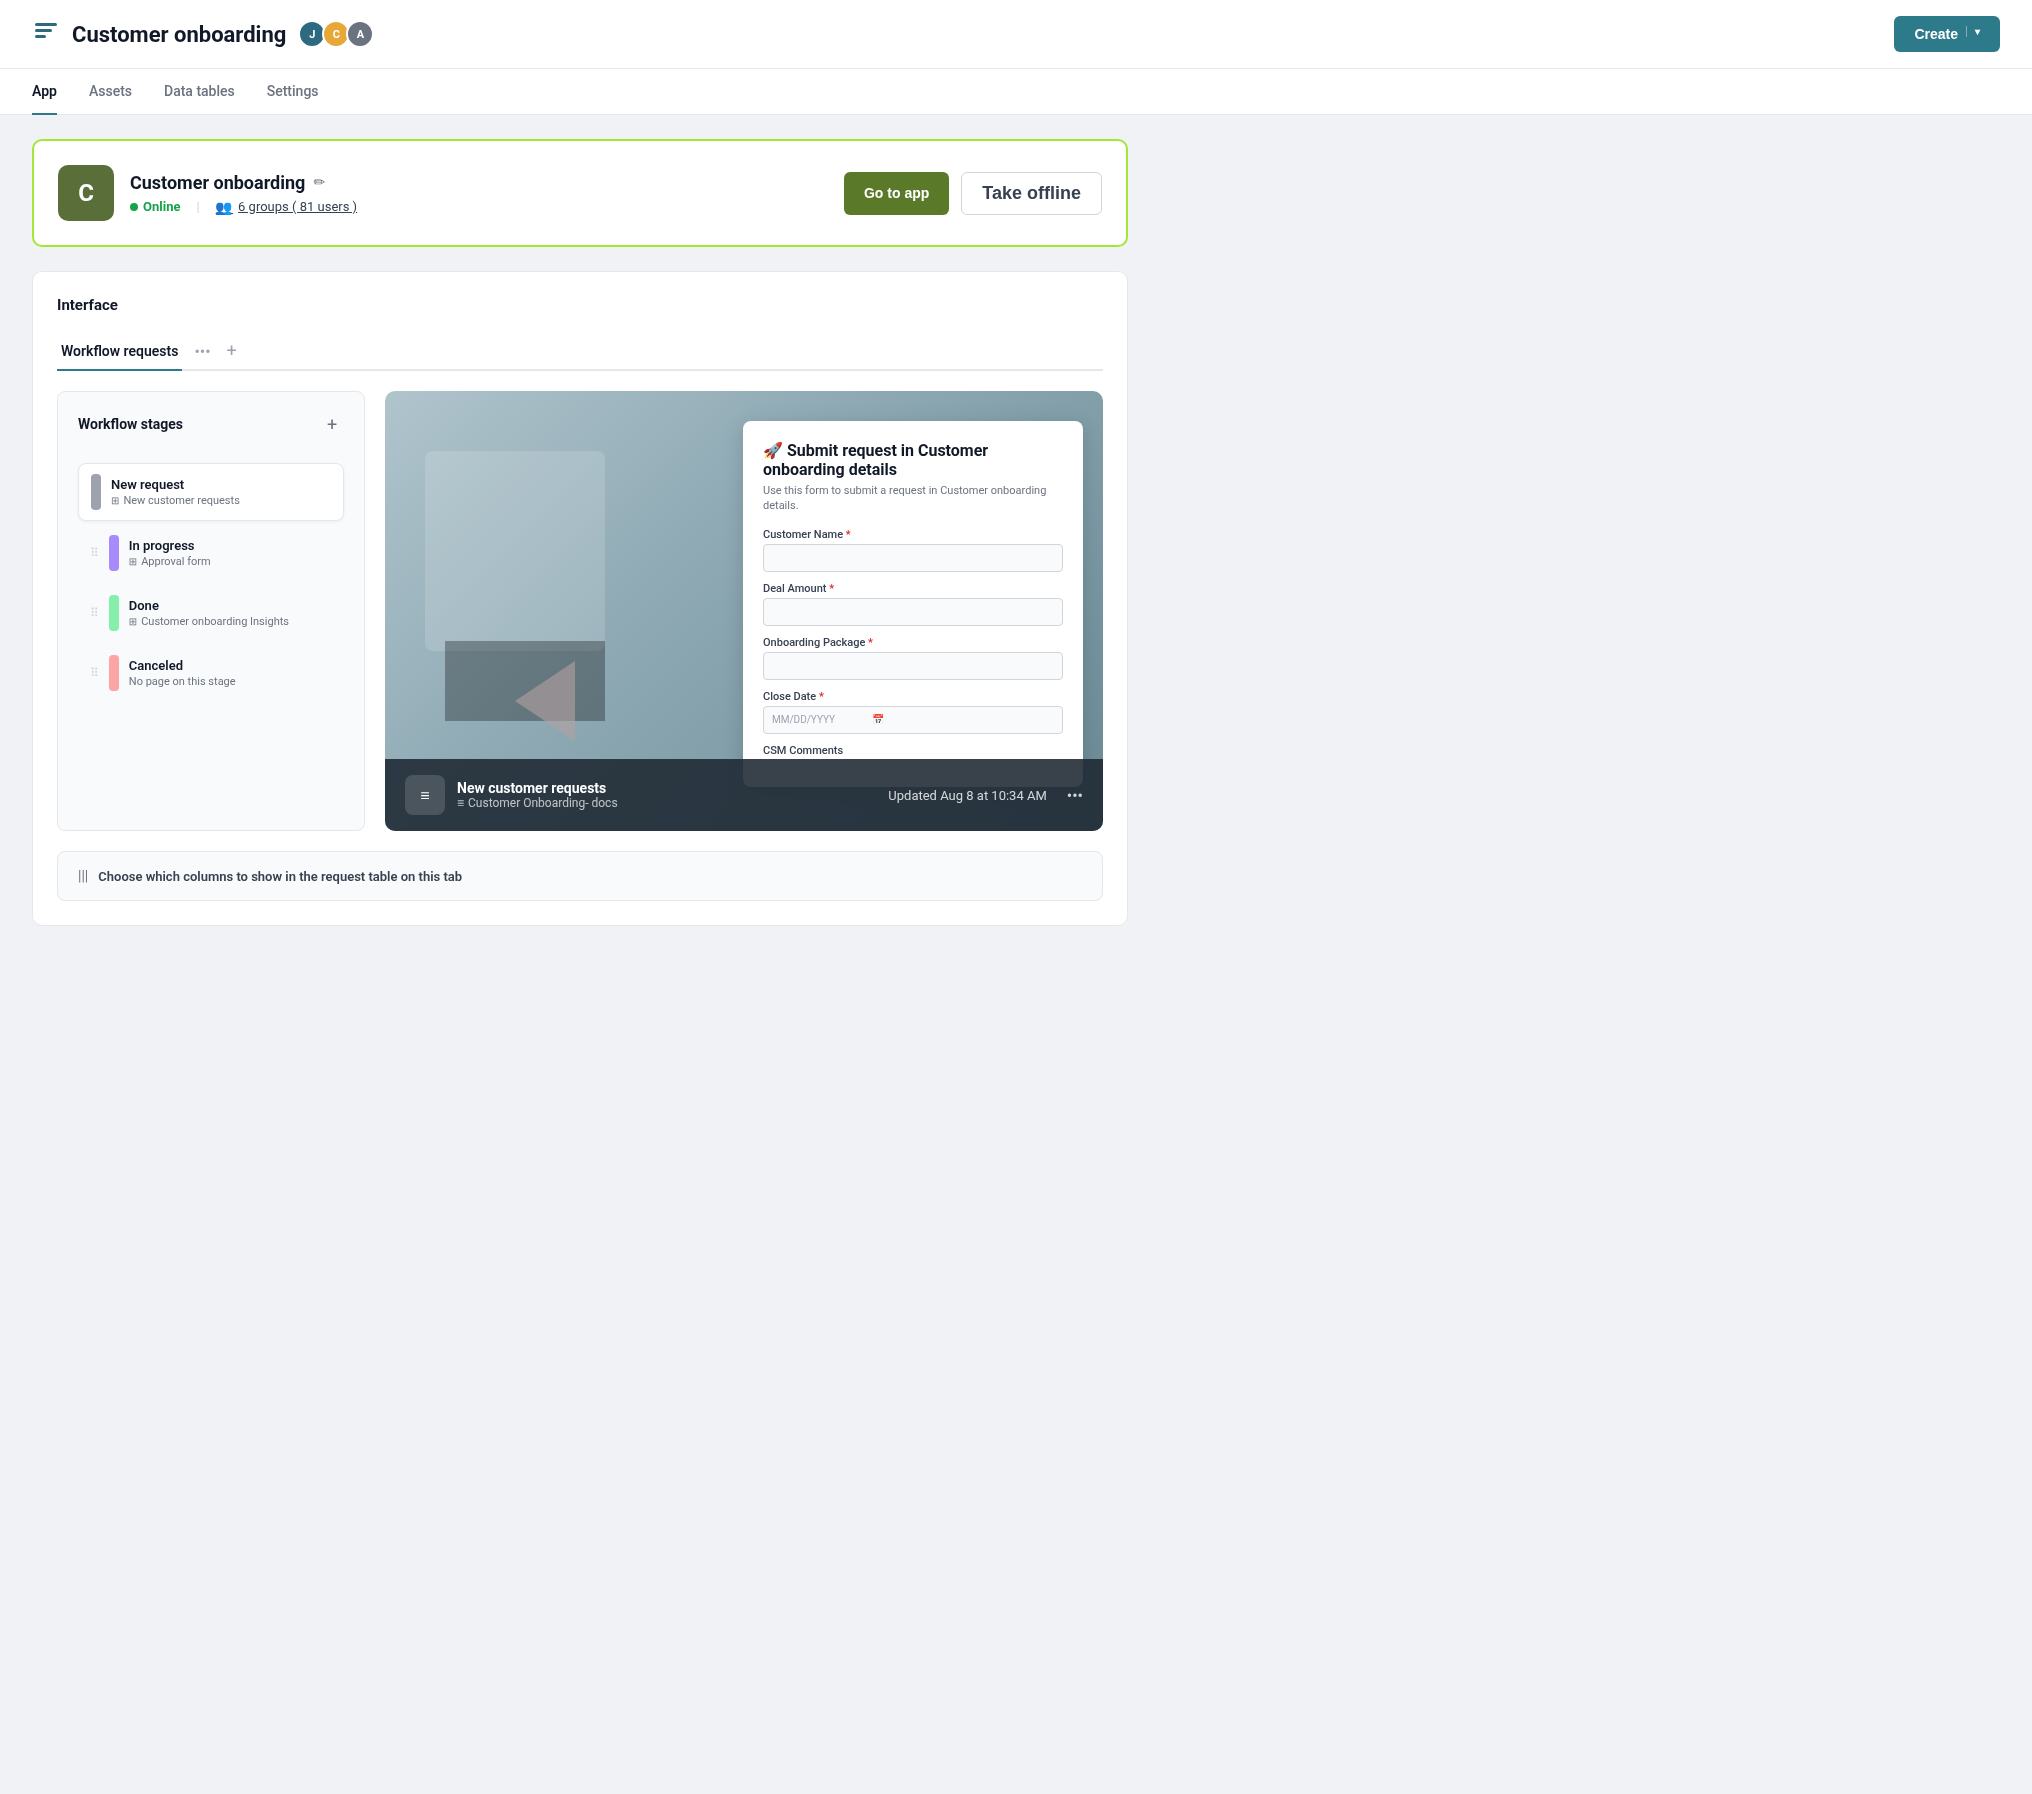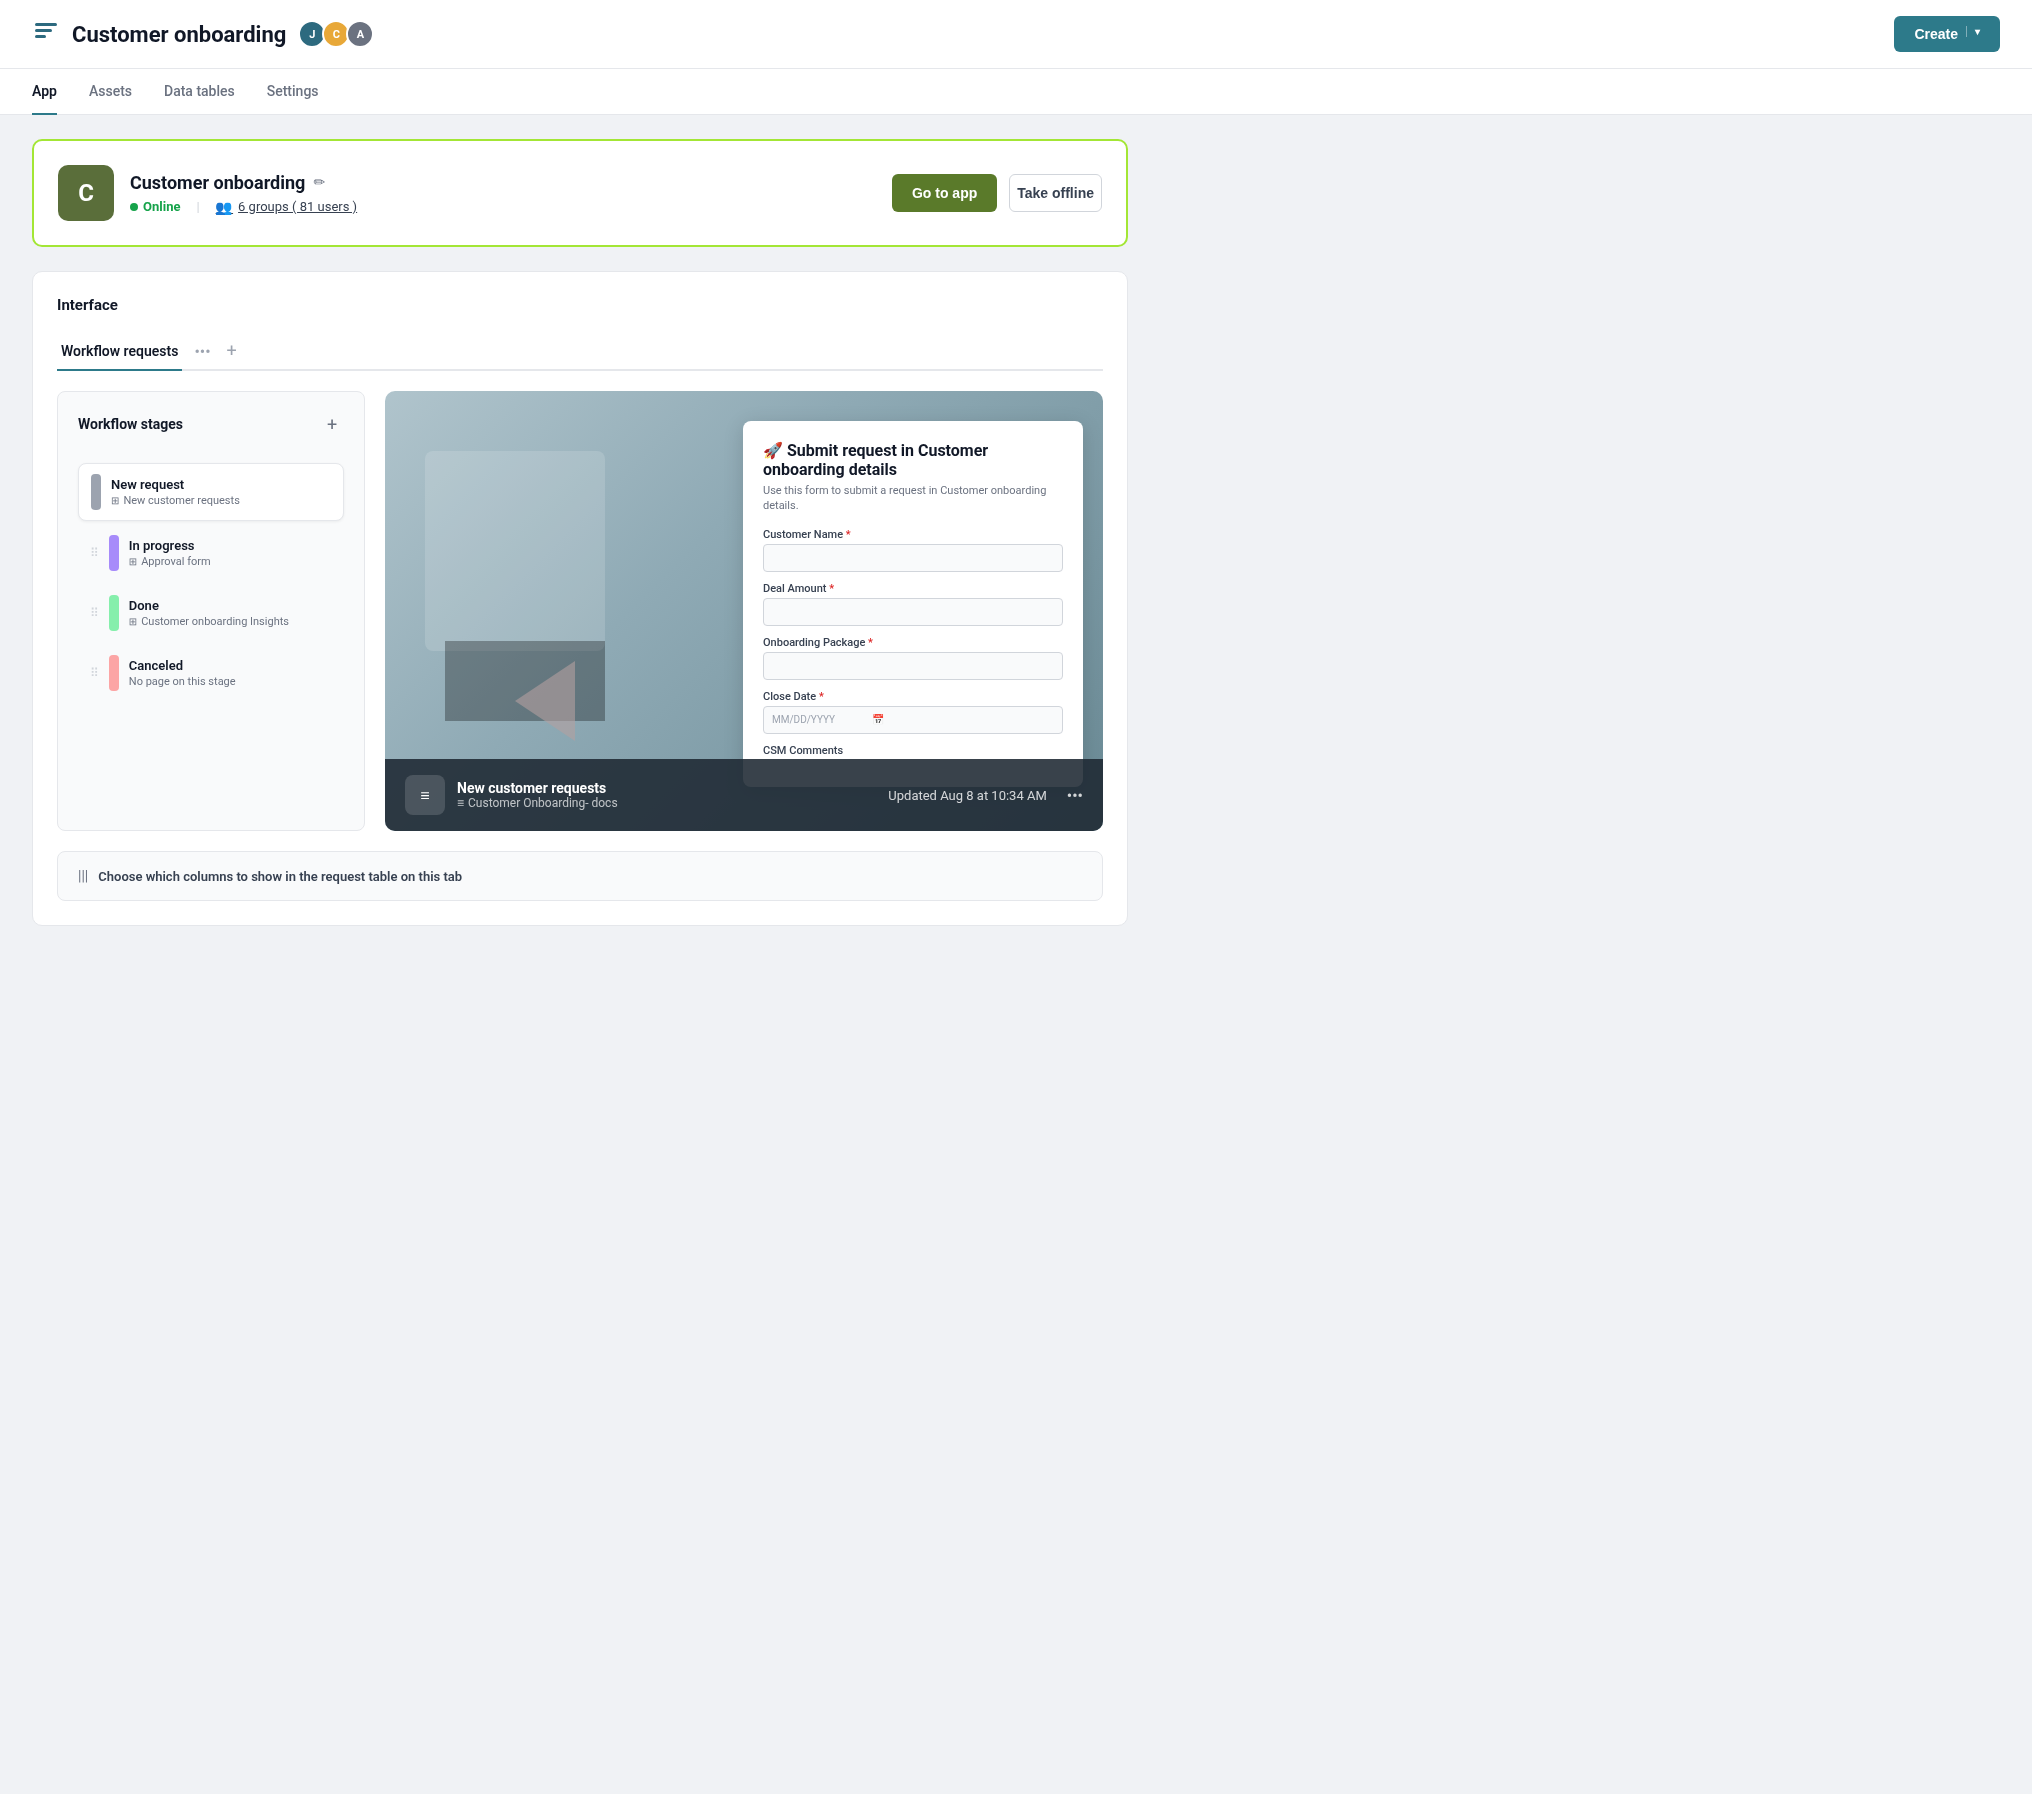--- a/index.html
+++ b/index.html
@@ -210,23 +210,23 @@
       padding: 10px 20px;
       border-radius: 6px;
       font-size: 14px;
       font-weight: 600;
       cursor: pointer;
     }
     .take-offline-btn {
       background: #fff;
       color: #374151;
       border: 1px solid #d1d5db;
-      padding: 10px 7px;
+      padding: 10px 20px;
       border-radius: 6px;
-      font-size: 14px;
+      font-size: 18px;
       font-weight: 600;
       cursor: pointer;
     }
 
     
     .interface-section {
       background: #fff;
       border-radius: 10px;
       padding: 24px;
       border: 1px solid #e5e7eb;

